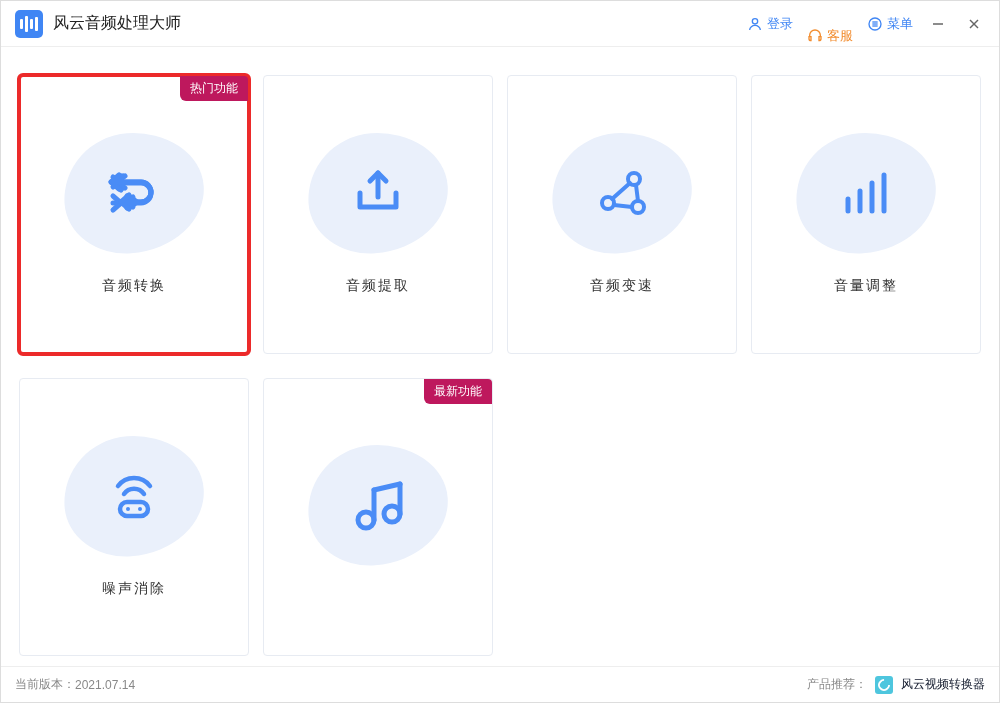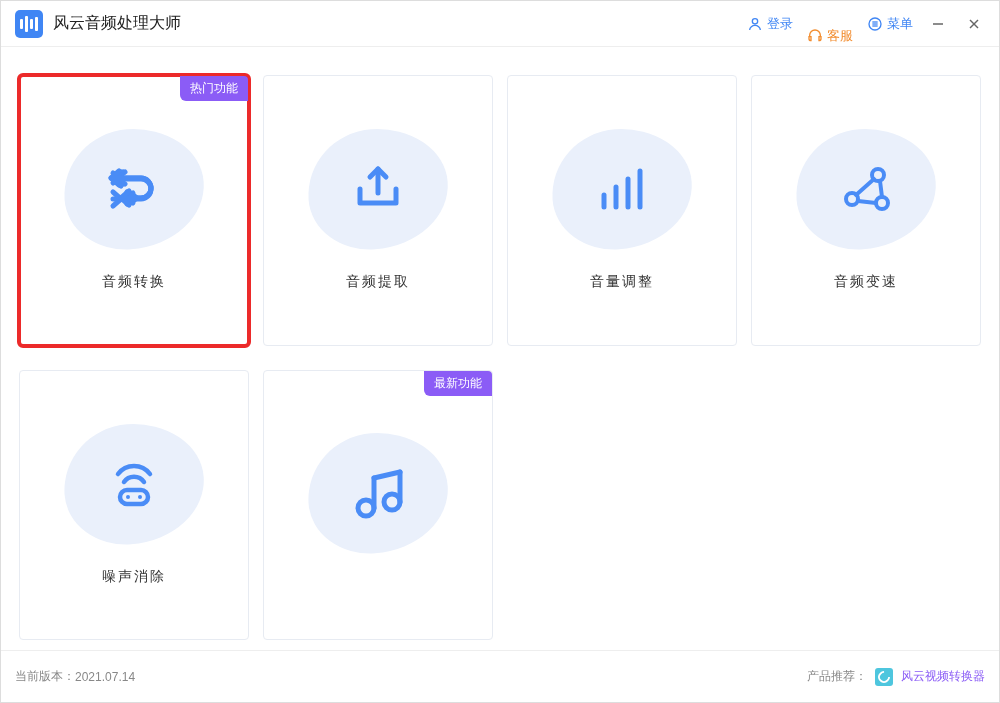--- a/index.html
+++ b/index.html
@@ -58,40 +58,40 @@
   flex-direction: column;
   align-items: center;
   justify-content: center;
   cursor: pointer;
   background: #fff;
 }
 .card.highlighted { outline: 4px solid #ec2a2a; outline-offset: -2px; }
 .badge {
   position: absolute;
   top: 0; right: 0;
-  background: #8b5cf6;
+  background: #be185d;
   color: #fff;
   font-size: 12px;
   padding: 4px 10px;
   border-top-right-radius: 4px;
   border-bottom-left-radius: 6px;
 }
 .icon-wrap { position: relative; width: 140px; height: 120px; display: flex; align-items: center; justify-content: center; margin-bottom: 24px; }
 .blob {
   position: absolute;
   width: 140px; height: 120px;
   background: #eaf0fb;
   border-radius: 48% 52% 55% 45% / 55% 48% 52% 45%;
   transform: rotate(-4deg);
 }
 .icon { position: relative; z-index: 1; width: 70px; height: 70px; display: flex; align-items: center; justify-content: center; }
 .card-label { font-size: 14px; color: #333; letter-spacing: 2px; }
 
 .footer {
-  height: 52px;
+  height: 36px;
   border-top: 1px solid #eee;
   display: flex;
   align-items: center;
   padding: 0 14px;
   font-size: 12px;
   color: #888;
 }
 .footer-spacer { flex: 1; }
 .footer-right { display: flex; align-items: flex-start; gap: 8px; }
 .footer-logo {
@@ -204,52 +204,52 @@
         </svg>
       </div>
     </div>
     <div class="card-label">音频提取</div>
   </div>
 
   <div class="card">
     <div class="icon-wrap">
       <div class="blob"></div>
       <div class="icon">
-        <svg width="64" height="56" viewBox="0 0 64 56" fill="none" stroke="#4a8cf6" stroke-width="5" stroke-linecap="round">
-          <line x1="14" y1="46" x2="14" y2="34"></line>
-          <line x1="26" y1="46" x2="26" y2="26"></line>
-          <line x1="38" y1="46" x2="38" y2="18"></line>
-          <line x1="50" y1="46" x2="50" y2="10"></line>
-        </svg>
-      </div>
-    </div>
-    <div class="card-label">音量调整</div>
-  </div>
-
-  <div class="card">
-    <div class="icon-wrap">
-      <div class="blob"></div>
-      <div class="icon">
         <svg width="64" height="60" viewBox="0 0 64 60" fill="none" stroke="#4a8cf6" stroke-width="4" stroke-linecap="round">
           <circle cx="18" cy="40" r="6"></circle>
           <circle cx="44" cy="16" r="6"></circle>
           <circle cx="48" cy="44" r="6"></circle>
           <line x1="22" y1="36" x2="40" y2="20"></line>
           <line x1="24" y1="42" x2="42" y2="44"></line>
           <line x1="46" y1="22" x2="48" y2="38"></line>
         </svg>
       </div>
     </div>
     <div class="card-label">音频变速</div>
   </div>
 
   <div class="card">
     <div class="icon-wrap">
       <div class="blob"></div>
       <div class="icon">
+        <svg width="64" height="56" viewBox="0 0 64 56" fill="none" stroke="#4a8cf6" stroke-width="5" stroke-linecap="round">
+          <line x1="14" y1="46" x2="14" y2="34"></line>
+          <line x1="26" y1="46" x2="26" y2="26"></line>
+          <line x1="38" y1="46" x2="38" y2="18"></line>
+          <line x1="50" y1="46" x2="50" y2="10"></line>
+        </svg>
+      </div>
+    </div>
+    <div class="card-label">音量调整</div>
+  </div>
+
+  <div class="card">
+    <div class="icon-wrap">
+      <div class="blob"></div>
+      <div class="icon">
         <svg width="60" height="56" viewBox="0 0 60 56" fill="none" stroke="#4a8cf6" stroke-width="4.5" stroke-linecap="round">
           <path d="M14 18 a20 20 0 0 1 32 0"></path>
           <path d="M20 26 a12 12 0 0 1 20 0"></path>
           <rect x="16" y="34" width="28" height="14" rx="7"></rect>
           <circle cx="24" cy="41" r="2" fill="#4a8cf6" stroke="none"></circle>
           <circle cx="36" cy="41" r="2" fill="#4a8cf6" stroke="none"></circle>
         </svg>
       </div>
     </div>
     <div class="card-label">噪声消除</div>
@@ -273,15 +273,15 @@
 
 </div>
 
 <div class="footer">
   <span>当前版本：</span>
   <span>2021.07.14</span>
   <div class="footer-spacer"></div>
   <div class="footer-right">
     <span>产品推荐：</span>
     <div class="footer-logo"></div>
-    <span style="color:#8b5cf6;cursor:pointer">风云视频转换器</span>
+    <span style="color:#0f172a;cursor:pointer">风云视频转换器</span>
   </div>
 </div>
 
 </body></html>

